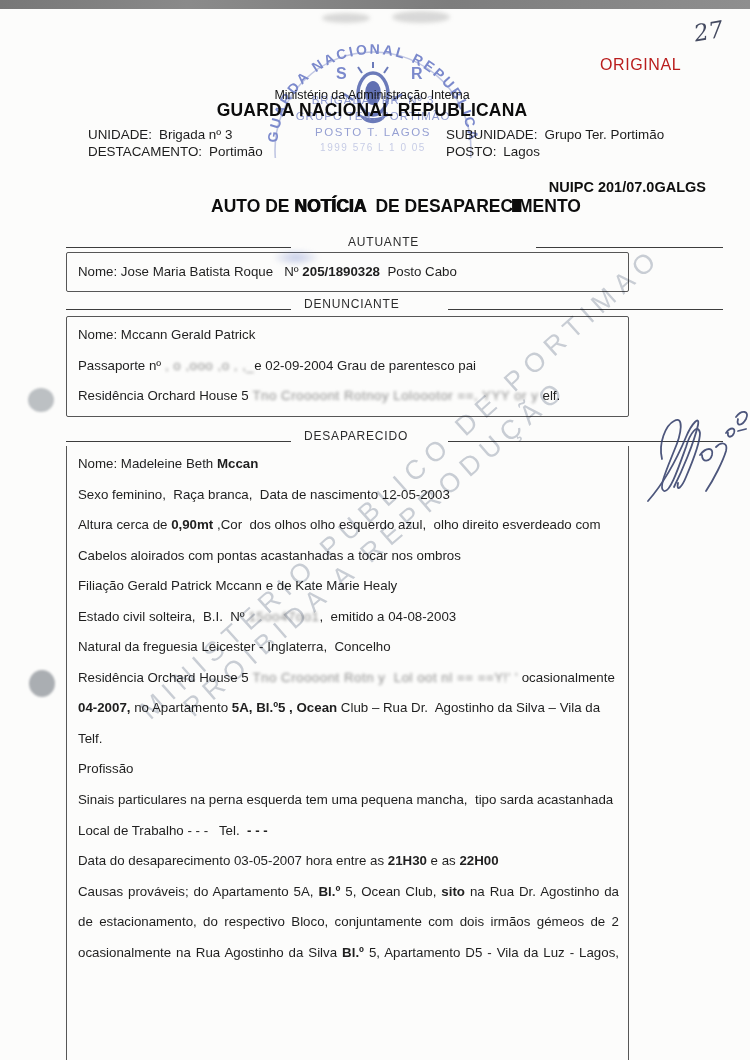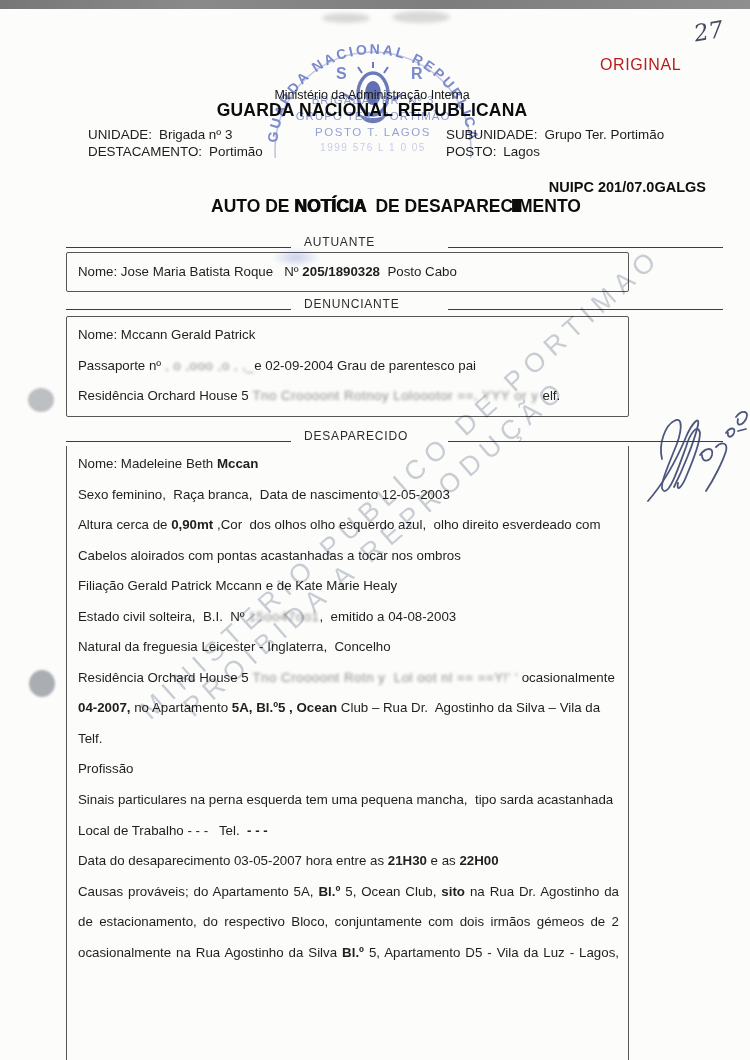--- a/index.html
+++ b/index.html
@@ -30,21 +30,21 @@
   .doctitle{top:196px;left:21px;width:750px;text-align:center;font-size:17.5px;font-weight:bold;
             color:#0d0d0d;z-index:3;white-space:pre;}
   .heavy{text-shadow:.7px 0 0 currentColor,-.3px 0 0 currentColor;}
   .glitch{display:inline-block;transform:scaleX(2.6);text-shadow:.8px 0 0 currentColor;}
   
   .sechead{left:66px;width:657px;display:flex;align-items:flex-end;z-index:2;height:15px;}
   .sechead .rl{border-top:1.6px solid #3d3d3d;margin-bottom:1px;}
   .rl-left{width:225px;} .rl-right{flex:1;}
   .seclabel{width:157px;box-sizing:border-box;padding-left:13px;font-size:12px;
             letter-spacing:.8px;color:#2c2c2c;line-height:14px;}
-  .sh1{top:234px;} .sh2{top:296px;} .sh3{top:428px;}
+  .sh1{top:234px;gap:44px;} .sh2{top:296px;} .sh3{top:428px;}
   
   .box{left:66px;width:563px;border:1px solid #565656;border-radius:2px;box-sizing:border-box;z-index:2;}
   .box1{top:252px;height:40px;}
   .box2{top:316px;height:101px;padding-top:3px;}
   .box3{top:446px;height:614px;border-top:none;border-bottom:none;border-radius:0;padding-top:3px;}
   .l{white-space:pre-wrap;font-size:13.3px;color:#1f1f1f;padding-left:11px;padding-right:9px;
      height:30.55px;line-height:30.55px;overflow:hidden;}
   .box1 .l{height:38px;line-height:38px;}
   .box2 .l{height:30.6px;line-height:30.6px;}
   .l .b{font-weight:bold;}

